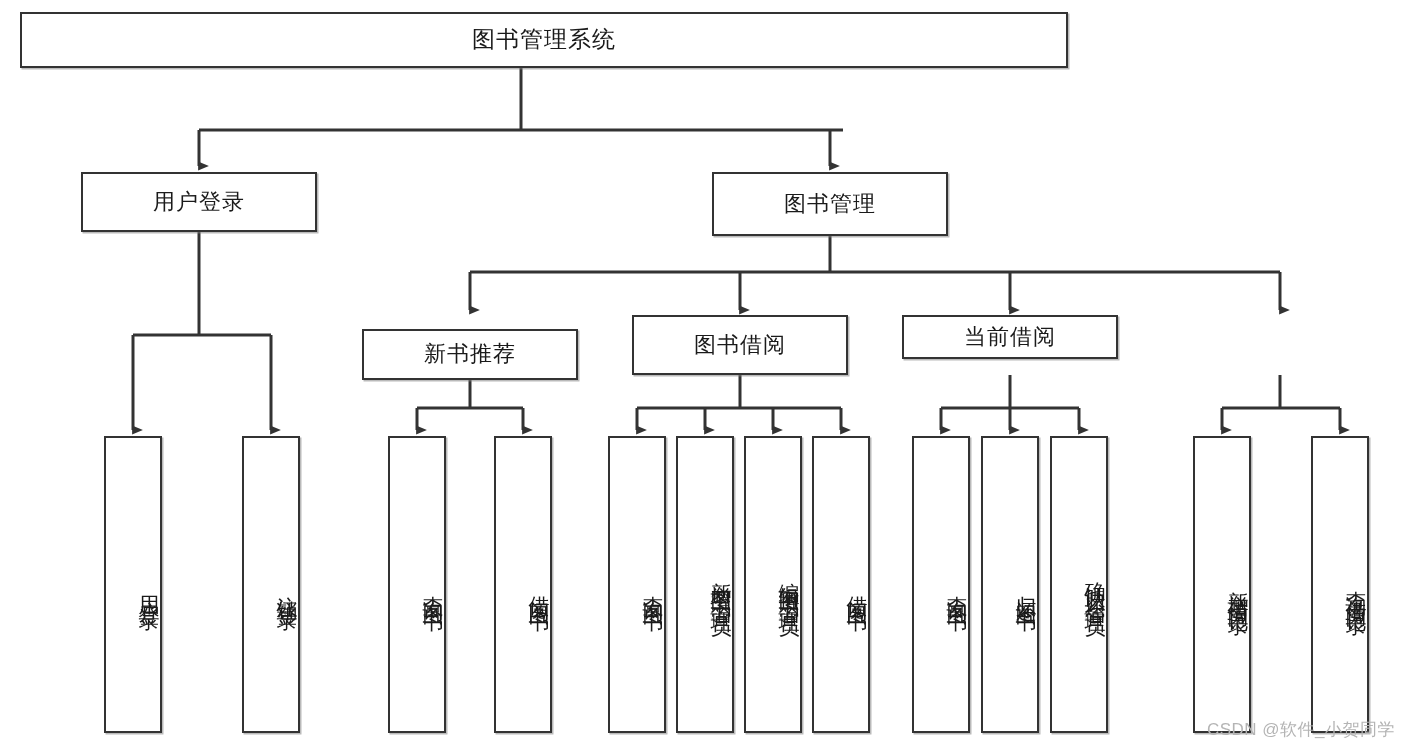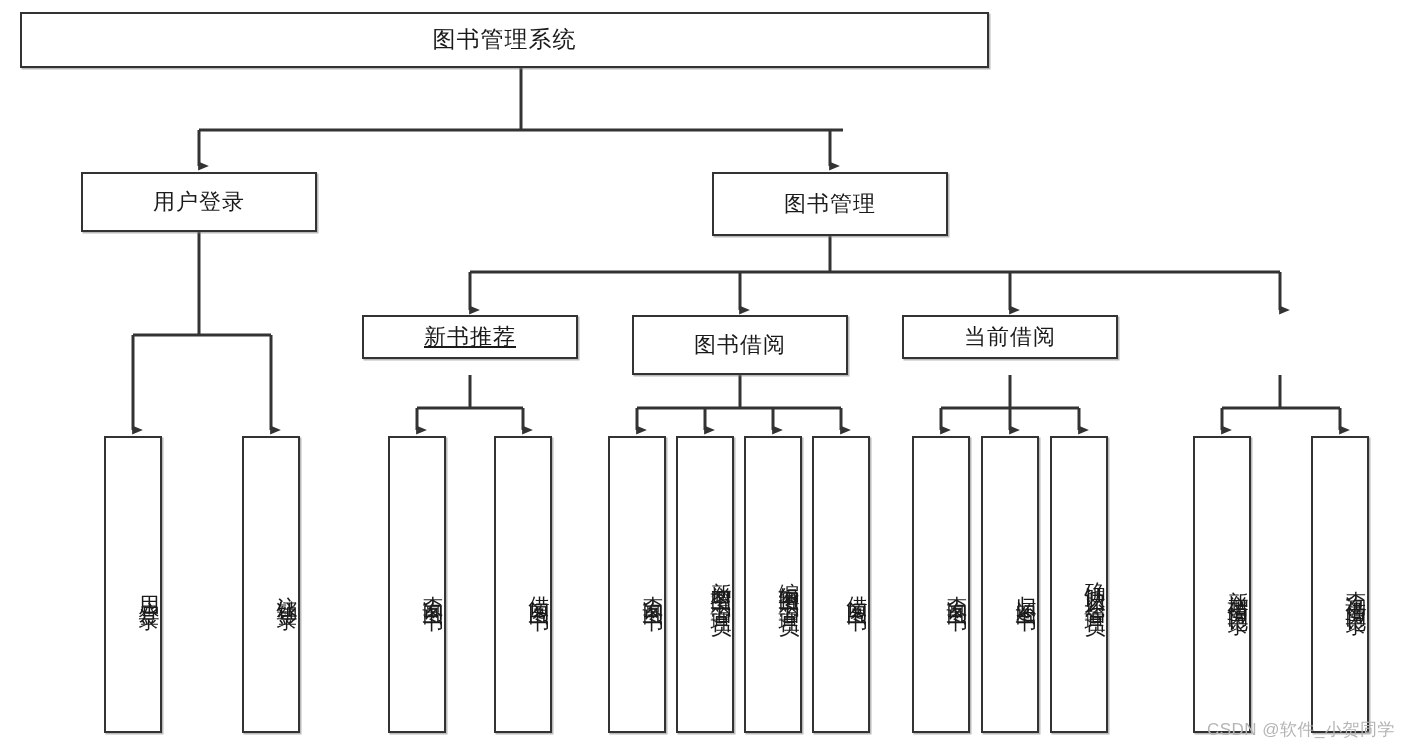--- a/index.html
+++ b/index.html
@@ -119,26 +119,26 @@
       <path d="M1010,408 L1010,430" marker-end="url(#arrow)"></path>
       <path d="M1079,408 L1079,430" marker-end="url(#arrow)"></path>
 
       <path d="M1280,375 L1280,408"></path>
       <path d="M1222,408 L1340,408"></path>
       <path d="M1222,408 L1222,430" marker-end="url(#arrow)"></path>
       <path d="M1340,408 L1340,430" marker-end="url(#arrow)"></path>
     </g>
   </svg>
 
-  <div class="node h root" style="left:20px; top:12px; width:969px; height:56px;">图书管理系统</div>
+  <div class="node h root" style="left:20px; top:12px; width:1048px; height:56px;">图书管理系统</div>
 
   <div class="node h" style="left:81px; top:172px; width:236px; height:60px;">用户登录</div>
   <div class="node h" style="left:712px; top:172px; width:236px; height:64px;">图书管理</div>
 
-  <div class="node h" style="left:362px; top:315px; width:216px; height:44px;text-decoration:underline;">新书推荐</div>
+  <div class="node h" style="left:362px; top:329px; width:216px; height:51px;">新书推荐</div>
   <div class="node h" style="left:632px; top:315px; width:216px; height:60px;">图书借阅</div>
   <div class="node h" style="left:902px; top:315px; width:216px; height:44px;">当前借阅</div>
 
   <div class="node v" style="left:104px; top:436px; width:58px; height:297px;">用户登录</div>
   <div class="node v" style="left:242px; top:436px; width:58px; height:297px;">注销登录</div>
 
   <div class="node v" style="left:388px; top:436px; width:58px; height:297px;">查询图书</div>
   <div class="node v" style="left:494px; top:436px; width:58px; height:297px;">借阅图书</div>
 
   <div class="node v" style="left:608px; top:436px; width:58px; height:297px;">查询图书</div>

